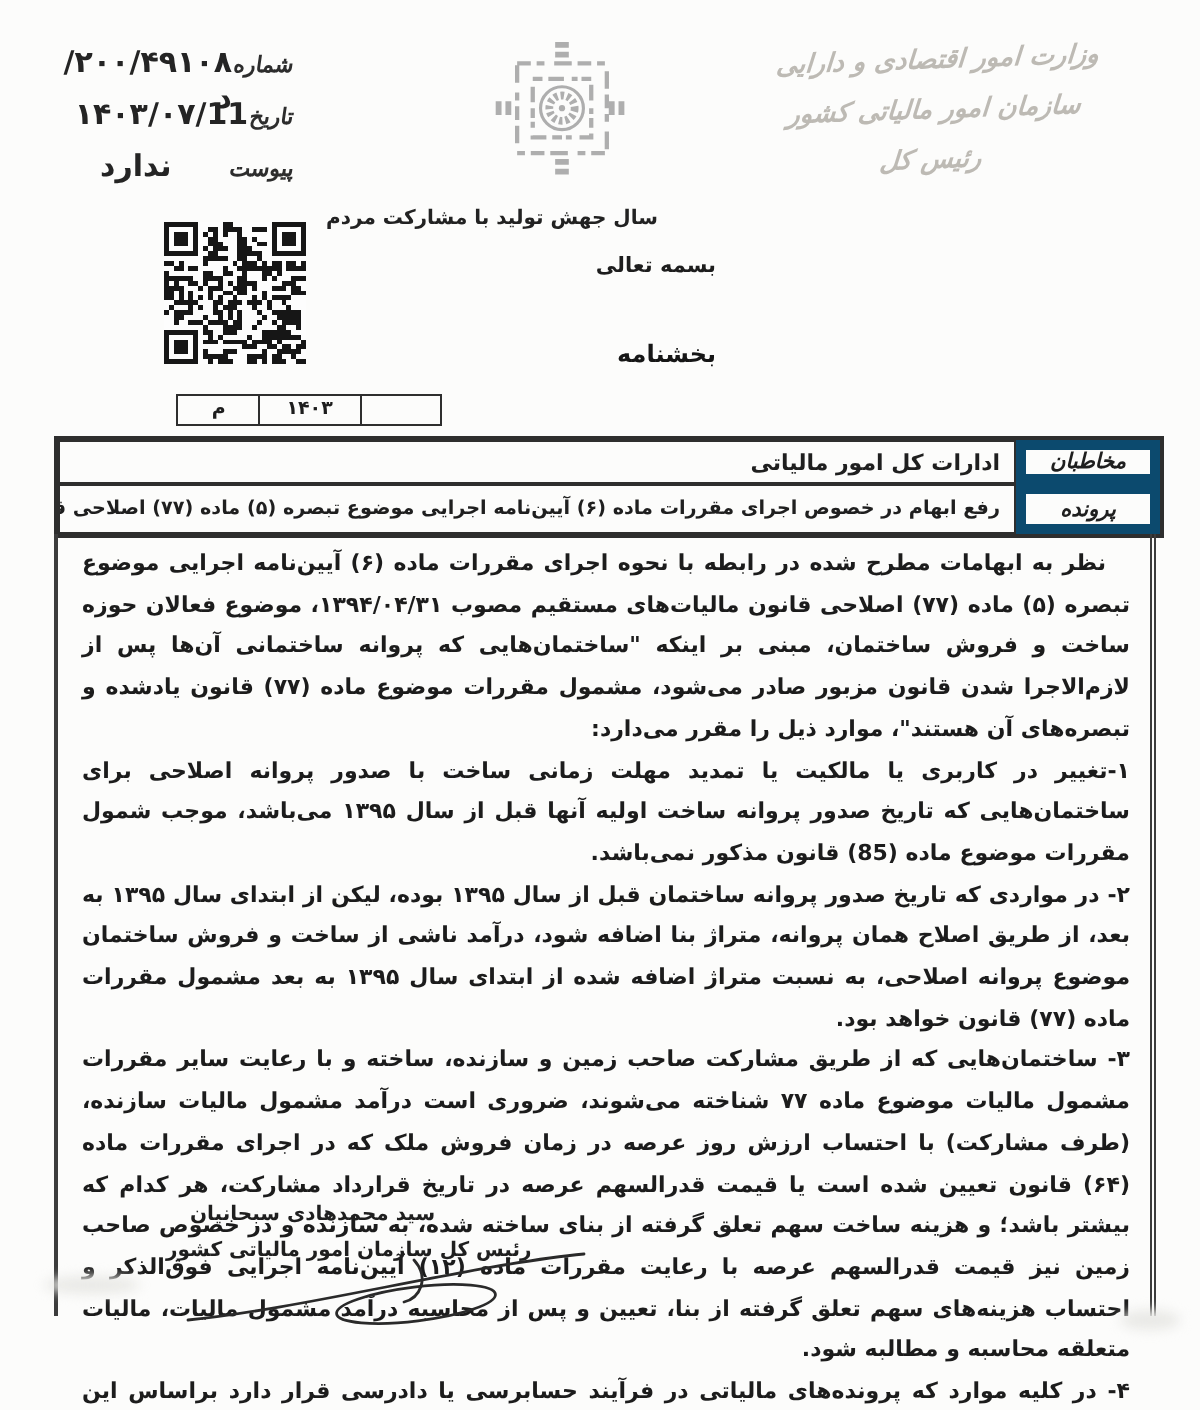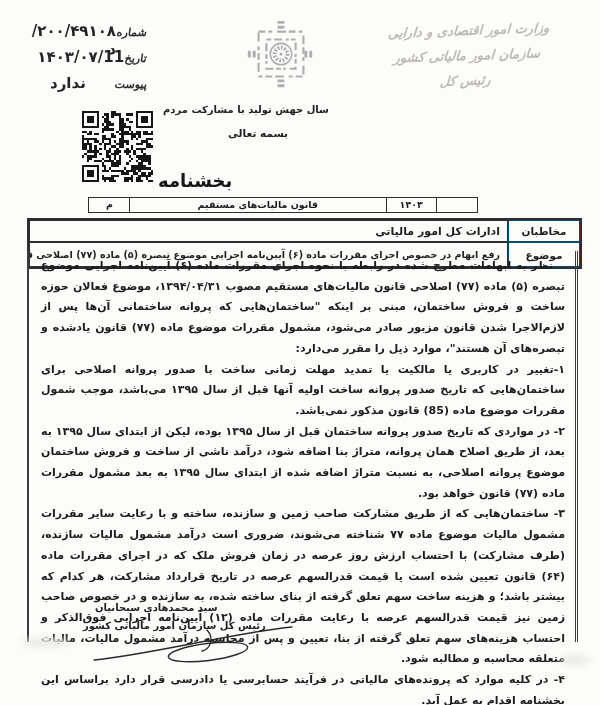--- a/index.html
+++ b/index.html
@@ -15,46 +15,46 @@
   .qr svg{width:100%;height:100%;}
   
   .logo{position:absolute;left:242px;top:19px;width:78px;height:70px;opacity:.8;}
   
   .stamp{position:absolute;left:362px;top:18px;width:210px;text-align:center;direction:rtl;
          color:#bdbab4;font-size:13px;font-weight:700;font-style:italic;line-height:25px;
          transform:rotate(-2deg) skewX(-6deg);}
   
   .slogan{position:absolute;left:146px;top:104px;width:200px;text-align:center;
           font-size:10px;font-weight:700;color:#222;direction:rtl;}
-  .bismillah{position:absolute;left:158px;top:127px;width:200px;text-align:center;
+  .bismillah{position:absolute;left:158px;top:127px;width:200px;text-align:right;
           font-size:10.5px;font-weight:700;color:#1d1d1d;direction:rtl;}
-  .doctype{position:absolute;left:158px;top:170px;width:200px;text-align:left;
-          font-size:18px;font-weight:700;color:#161616;direction:rtl;}
+  .doctype{position:absolute;left:158px;top:170px;width:200px;text-align:right;
+          font-size:12px;font-weight:700;color:#161616;direction:rtl;}
   
   .strip{position:absolute;left:90px;top:197px;display:flex;direction:rtl;}
   .strip .cell{border:1.6px solid #2e2e2e;margin-left:-1.6px;height:14px;line-height:14px;
           text-align:center;font-weight:700;font-size:9.5px;color:#1d1d1d;background:#fcfcfb;}
   .c-empty{width:40px;}
   .c-year{width:50px;font-size:10px;}
   .c-law{width:256px;}
   .c-code{width:40px;}
   
   .info-table{position:absolute;left:27px;top:218px;width:551px;direction:rtl;
           border:2px solid #2e2e2e;}
   .info-row{display:grid;grid-template-columns:72px 1fr;}
-  .info-row .lbl{border:1px solid #0c4a6e;font-size:10.5px;font-weight:700;
-          display:flex;align-items:center;justify-content:center;}
+  .info-row .lbl{border:5px solid #0c4a6e;font-size:10.5px;font-weight:700;
+          display:flex;align-items:center;justify-content:center;font-style:italic;}
   .info-row .val{border:1px solid #2e2e2e;display:flex;align-items:center;
           padding:0 7px;font-weight:700;text-align:center;}
   .row-recip{height:22px;}
   .row-recip .val{font-size:11px;}
   .row-subj{height:25px;}
   .row-subj .val{font-size:9.6px;white-space:nowrap;overflow:hidden;}
   
-  .body-box{position:absolute;left:27px;top:251px;width:551px;height:391px;
+  .body-box{position:absolute;left:27px;top:267px;width:551px;height:391px;
           border-left:2px solid #3c3c3c;border-right:3px double #3c3c3c;
           padding:5px 10px 0 12px;box-sizing:border-box;direction:rtl;}
   .body-box p{margin:0;text-align:justify;font-size:11px;font-weight:700;
           line-height:20.7px;color:#1c1c1c;}
   .body-box p.intro{text-indent:12px;}
   
   .sig-name{position:absolute;left:95px;top:602px;width:160px;text-align:left;
           font-size:10px;font-weight:700;direction:rtl;}
   .sig-title{position:absolute;left:83px;top:620px;width:184px;text-align:left;
           font-size:10px;font-weight:700;direction:rtl;}
@@ -438,31 +438,30 @@
     <div>رئیس کل</div>
   </div>
 
   <div class="slogan">سال جهش تولید با مشارکت مردم</div>
   <div class="bismillah">بسمه تعالی</div>
   <div class="doctype">بخشنامه</div>
 
   <div class="strip">
     <div class="cell c-empty"></div>
     <div class="cell c-year">۱۴۰۳</div>
-    <div class="cell c-law">قانون مالیات‌های مستقیم</div>
     <div class="cell c-code">م</div>
   </div>
 
   <div class="info-table">
     <div class="info-row row-recip">
       <div class="lbl">مخاطبان</div>
       <div class="val">ادارات کل امور مالیاتی</div>
     </div>
     <div class="info-row row-subj">
-      <div class="lbl">موضوع</div>
+      <div class="lbl">پرونده</div>
       <div class="val">رفع ابهام در خصوص اجرای مقررات ماده (۶) آیین‌نامه اجرایی موضوع تبصره (۵) ماده (۷۷) اصلاحی قانون مالیات‌های مستقیم</div>
     </div>
   </div>
 
   <div class="body-box">
     <p class="intro">نظر به ابهامات مطرح شده در رابطه با نحوه اجرای مقررات ماده (۶) آیین‌نامه اجرایی موضوع تبصره (۵) ماده (۷۷) اصلاحی قانون مالیات‌های مستقیم مصوب ۱۳۹۴/۰۴/۳۱، موضوع فعالان حوزه ساخت و فروش ساختمان، مبنی بر اینکه "ساختمان‌هایی که پروانه ساختمانی آن‌ها پس از لازم‌الاجرا شدن قانون مزبور صادر می‌شود، مشمول مقررات موضوع ماده (۷۷) قانون یادشده و تبصره‌های آن هستند"، موارد ذیل را مقرر می‌دارد:</p>
     <p>۱-تغییر در کاربری یا مالکیت یا تمدید مهلت زمانی ساخت با صدور پروانه اصلاحی برای ساختمان‌هایی که تاریخ صدور پروانه ساخت اولیه آنها قبل از سال ۱۳۹۵ می‌باشد، موجب شمول مقررات موضوع ماده (85) قانون مذکور نمی‌باشد.</p>
     <p>۲- در مواردی که تاریخ صدور پروانه ساختمان قبل از سال ۱۳۹۵ بوده، لیکن از ابتدای سال ۱۳۹۵ به بعد، از طریق اصلاح همان پروانه، متراژ بنا اضافه شود، درآمد ناشی از ساخت و فروش ساختمان موضوع پروانه اصلاحی، به نسبت متراژ اضافه شده از ابتدای سال ۱۳۹۵ به بعد مشمول مقررات ماده (۷۷) قانون خواهد بود.</p>
     <p>۳- ساختمان‌هایی که از طریق مشارکت صاحب زمین و سازنده، ساخته و با رعایت سایر مقررات مشمول مالیات موضوع ماده ۷۷ شناخته می‌شوند، ضروری است درآمد مشمول مالیات سازنده، (طرف مشارکت) با احتساب ارزش روز عرصه در زمان فروش ملک که در اجرای مقررات ماده (۶۴) قانون تعیین شده است یا قیمت قدرالسهم عرصه در تاریخ قرارداد مشارکت، هر کدام که بیشتر باشد؛ و هزینه ساخت سهم تعلق گرفته از بنای ساخته شده، به سازنده و در خصوص صاحب زمین نیز قیمت قدرالسهم عرصه با رعایت مقررات ماده (۱۲) آیین‌نامه اجرایی فوق‌الذکر و احتساب هزینه‌های سهم تعلق گرفته از بنا، تعیین و پس از محاسبه درآمد مشمول مالیات، مالیات متعلقه محاسبه و مطالبه شود.</p>
     <p>۴- در کلیه موارد که پرونده‌های مالیاتی در فرآیند حسابرسی یا دادرسی قرار دارد براساس این بخشنامه اقدام به عمل آید.</p>

